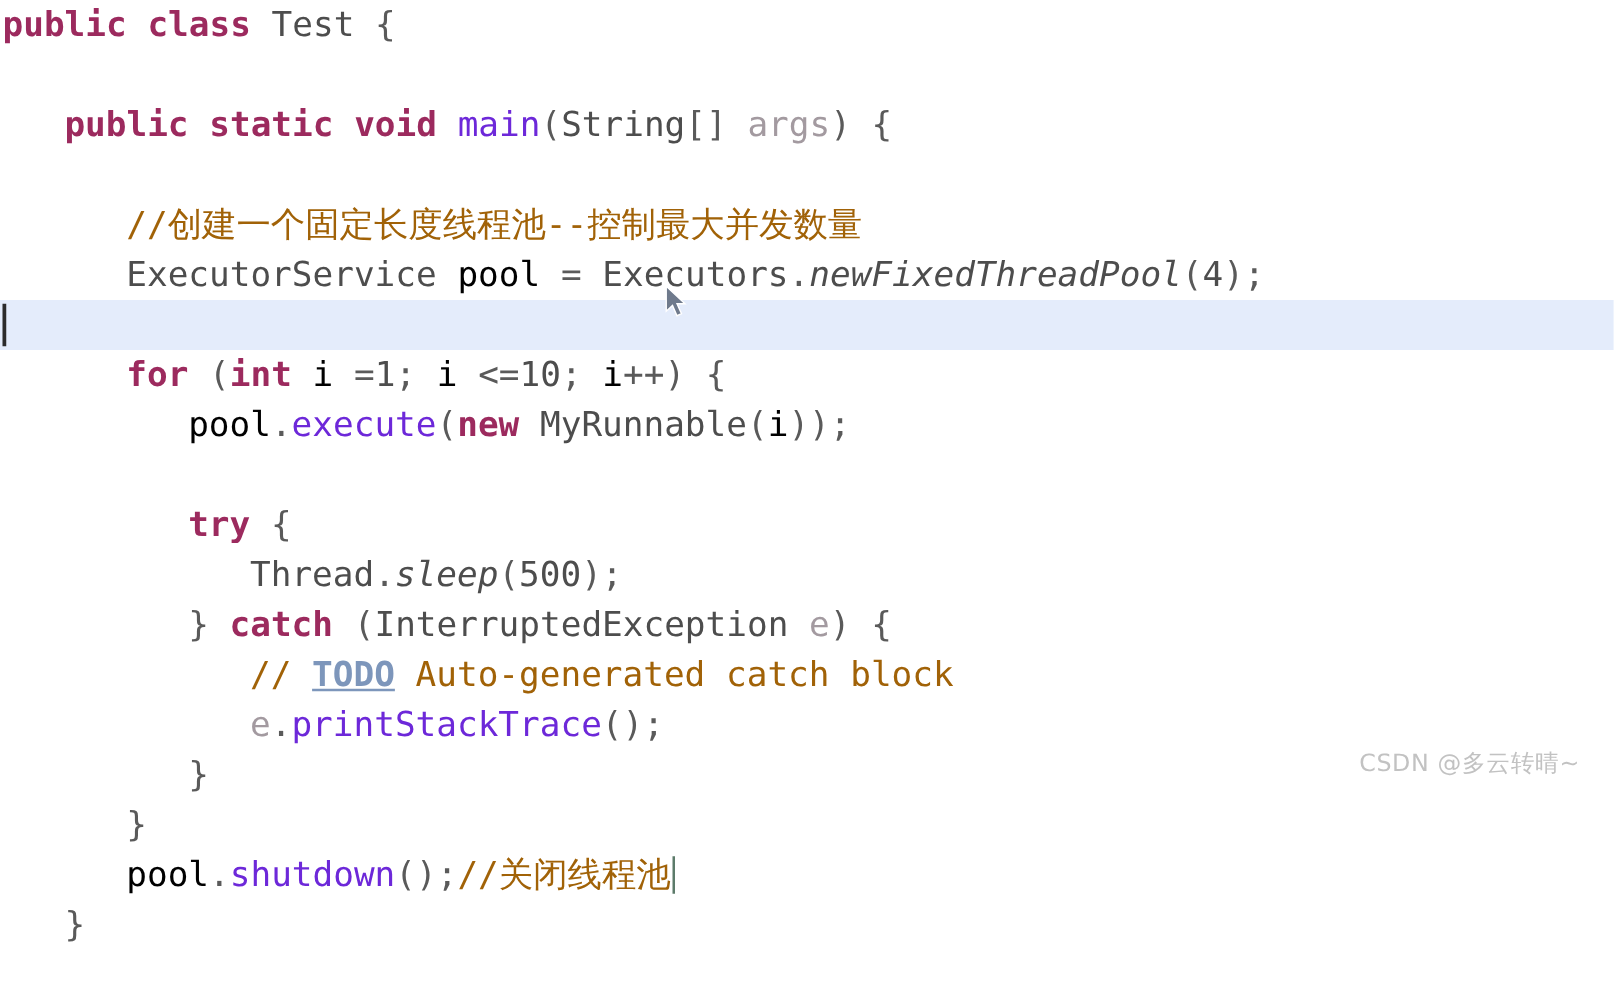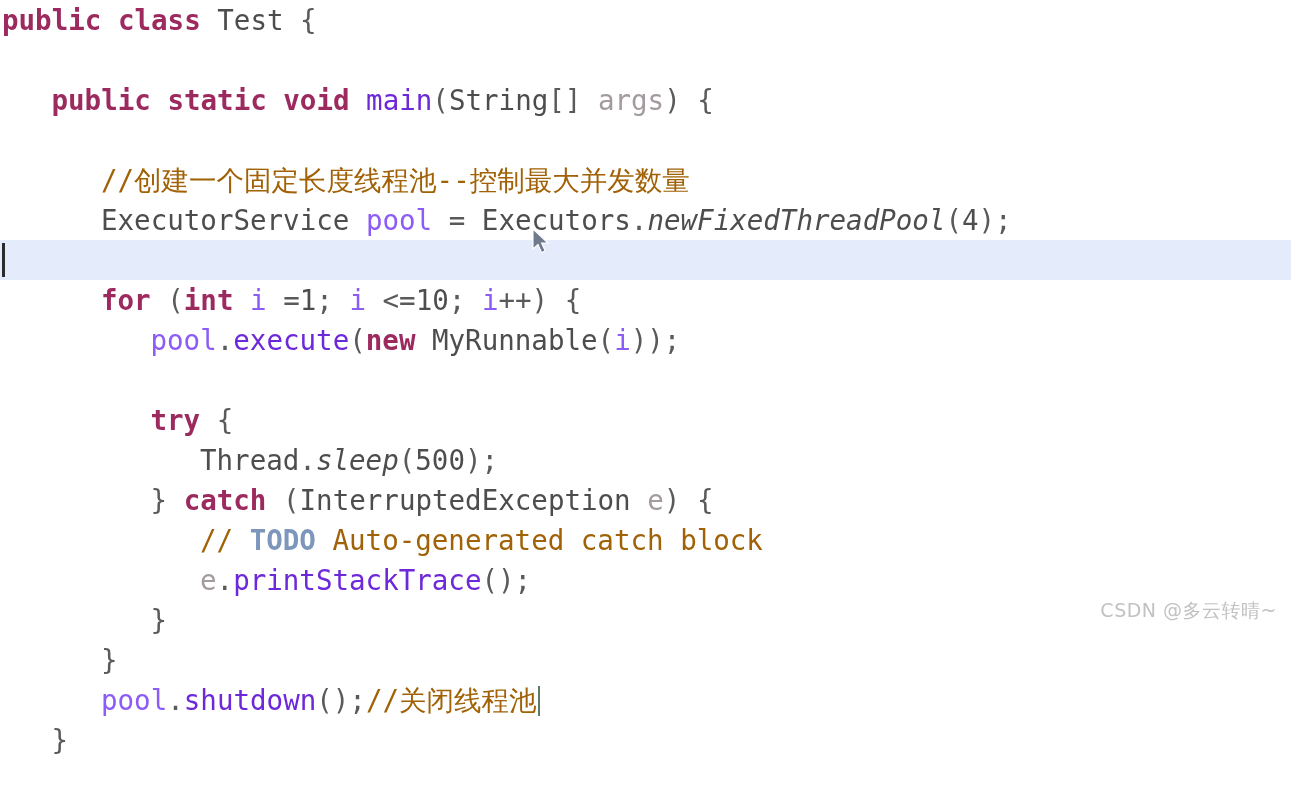--- a/index.html
+++ b/index.html
@@ -45,25 +45,25 @@
 
   
   .line.current {
     background: #e4ecfb;
   }
 
   
   .kw       { color: #9c2a5e; font-weight: bold; }
   .plain    { color: #6d28d9; }
   .type     { color: #4d4d4d; }
-  .var      { color: #8b5cf6; }
+  .var      { color: #000000; }
   .param    { color: #a39aa0; margin-top: 32px; }
   .ital     { color: #4d4d4d; font-style: italic; }
   .cmt      { color: #a16207; }
-  .todo     { color: #7d96bb; font-weight: bold; }
+  .todo     { color: #7d96bb; font-weight: bold; text-decoration: underline; }
   .num      { color: #4d4d4d; }
   .punc     { color: #5a5a5a; }
 
   
   .caret-line {
     position: absolute;
     left: 2px;
     top: 3px;
     width: 3px;
     height: 34px;
@@ -86,21 +86,21 @@
     left: 531px;
     top: 228px;
     width: 22px;
     height: 28px;
     pointer-events: none;
   }
 
   
   #watermark {
     position: absolute;
-    right: 14px;
+    right: 27px;
     bottom: 12px;
     font-family: "DejaVu Sans", "Liberation Sans", sans-serif;
     font-size: 19px;
     color: #c2c2c2;
     letter-spacing: 0.5px;
     white-space: nowrap;
   }
 
   
   .blurred { filter: blur(0.35px); }

